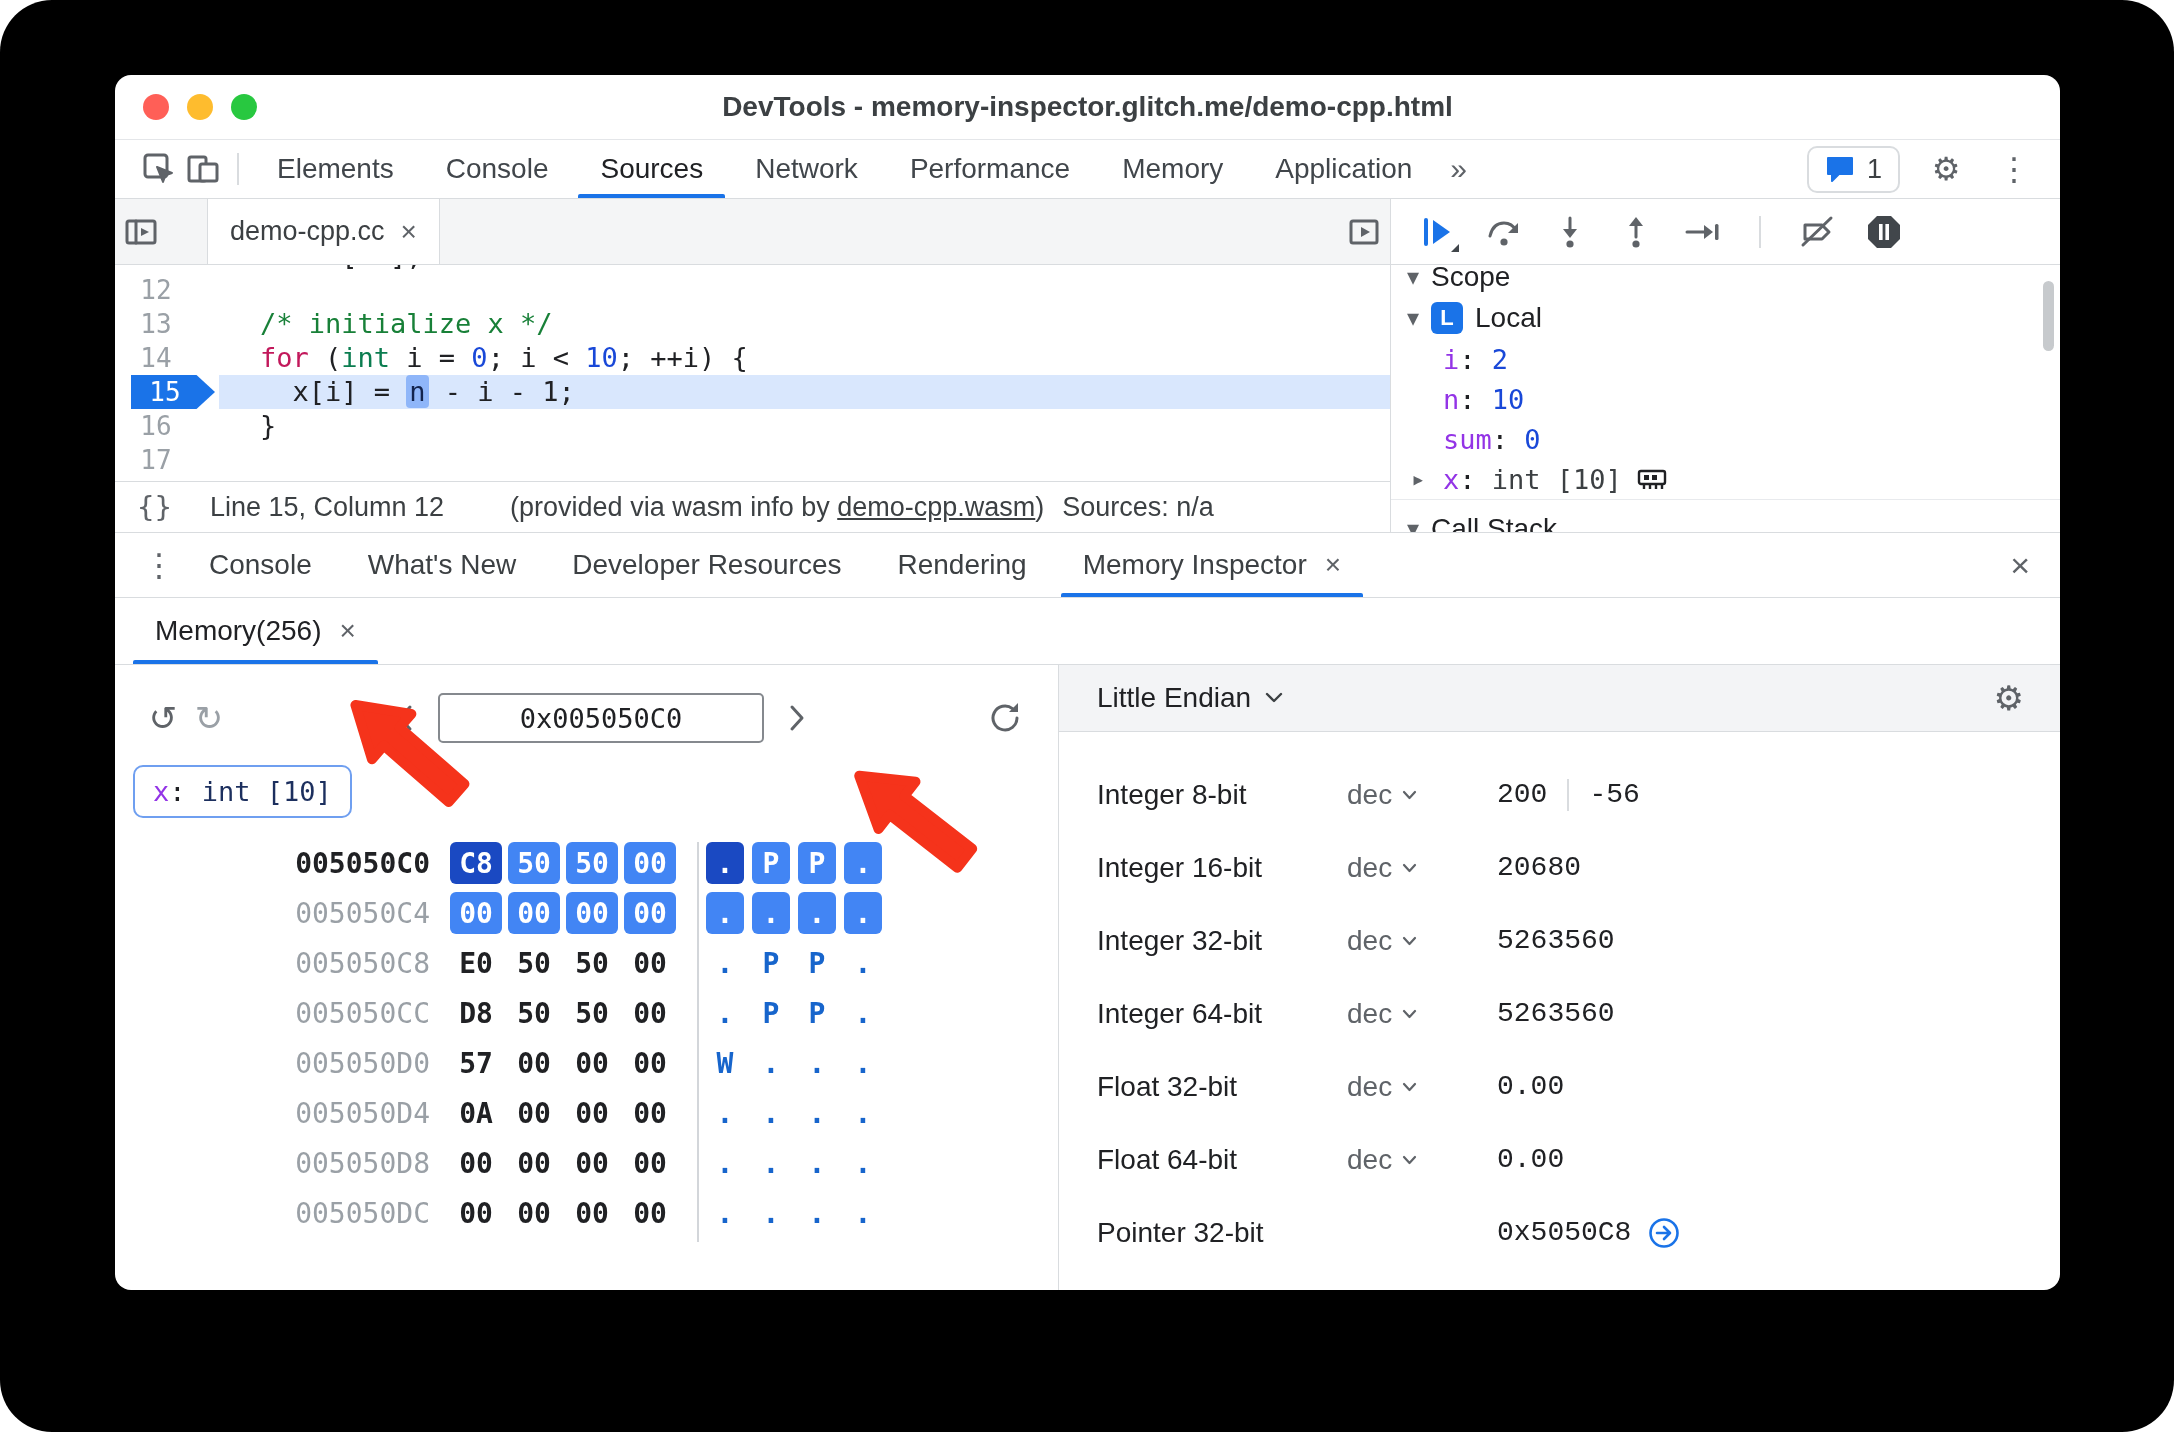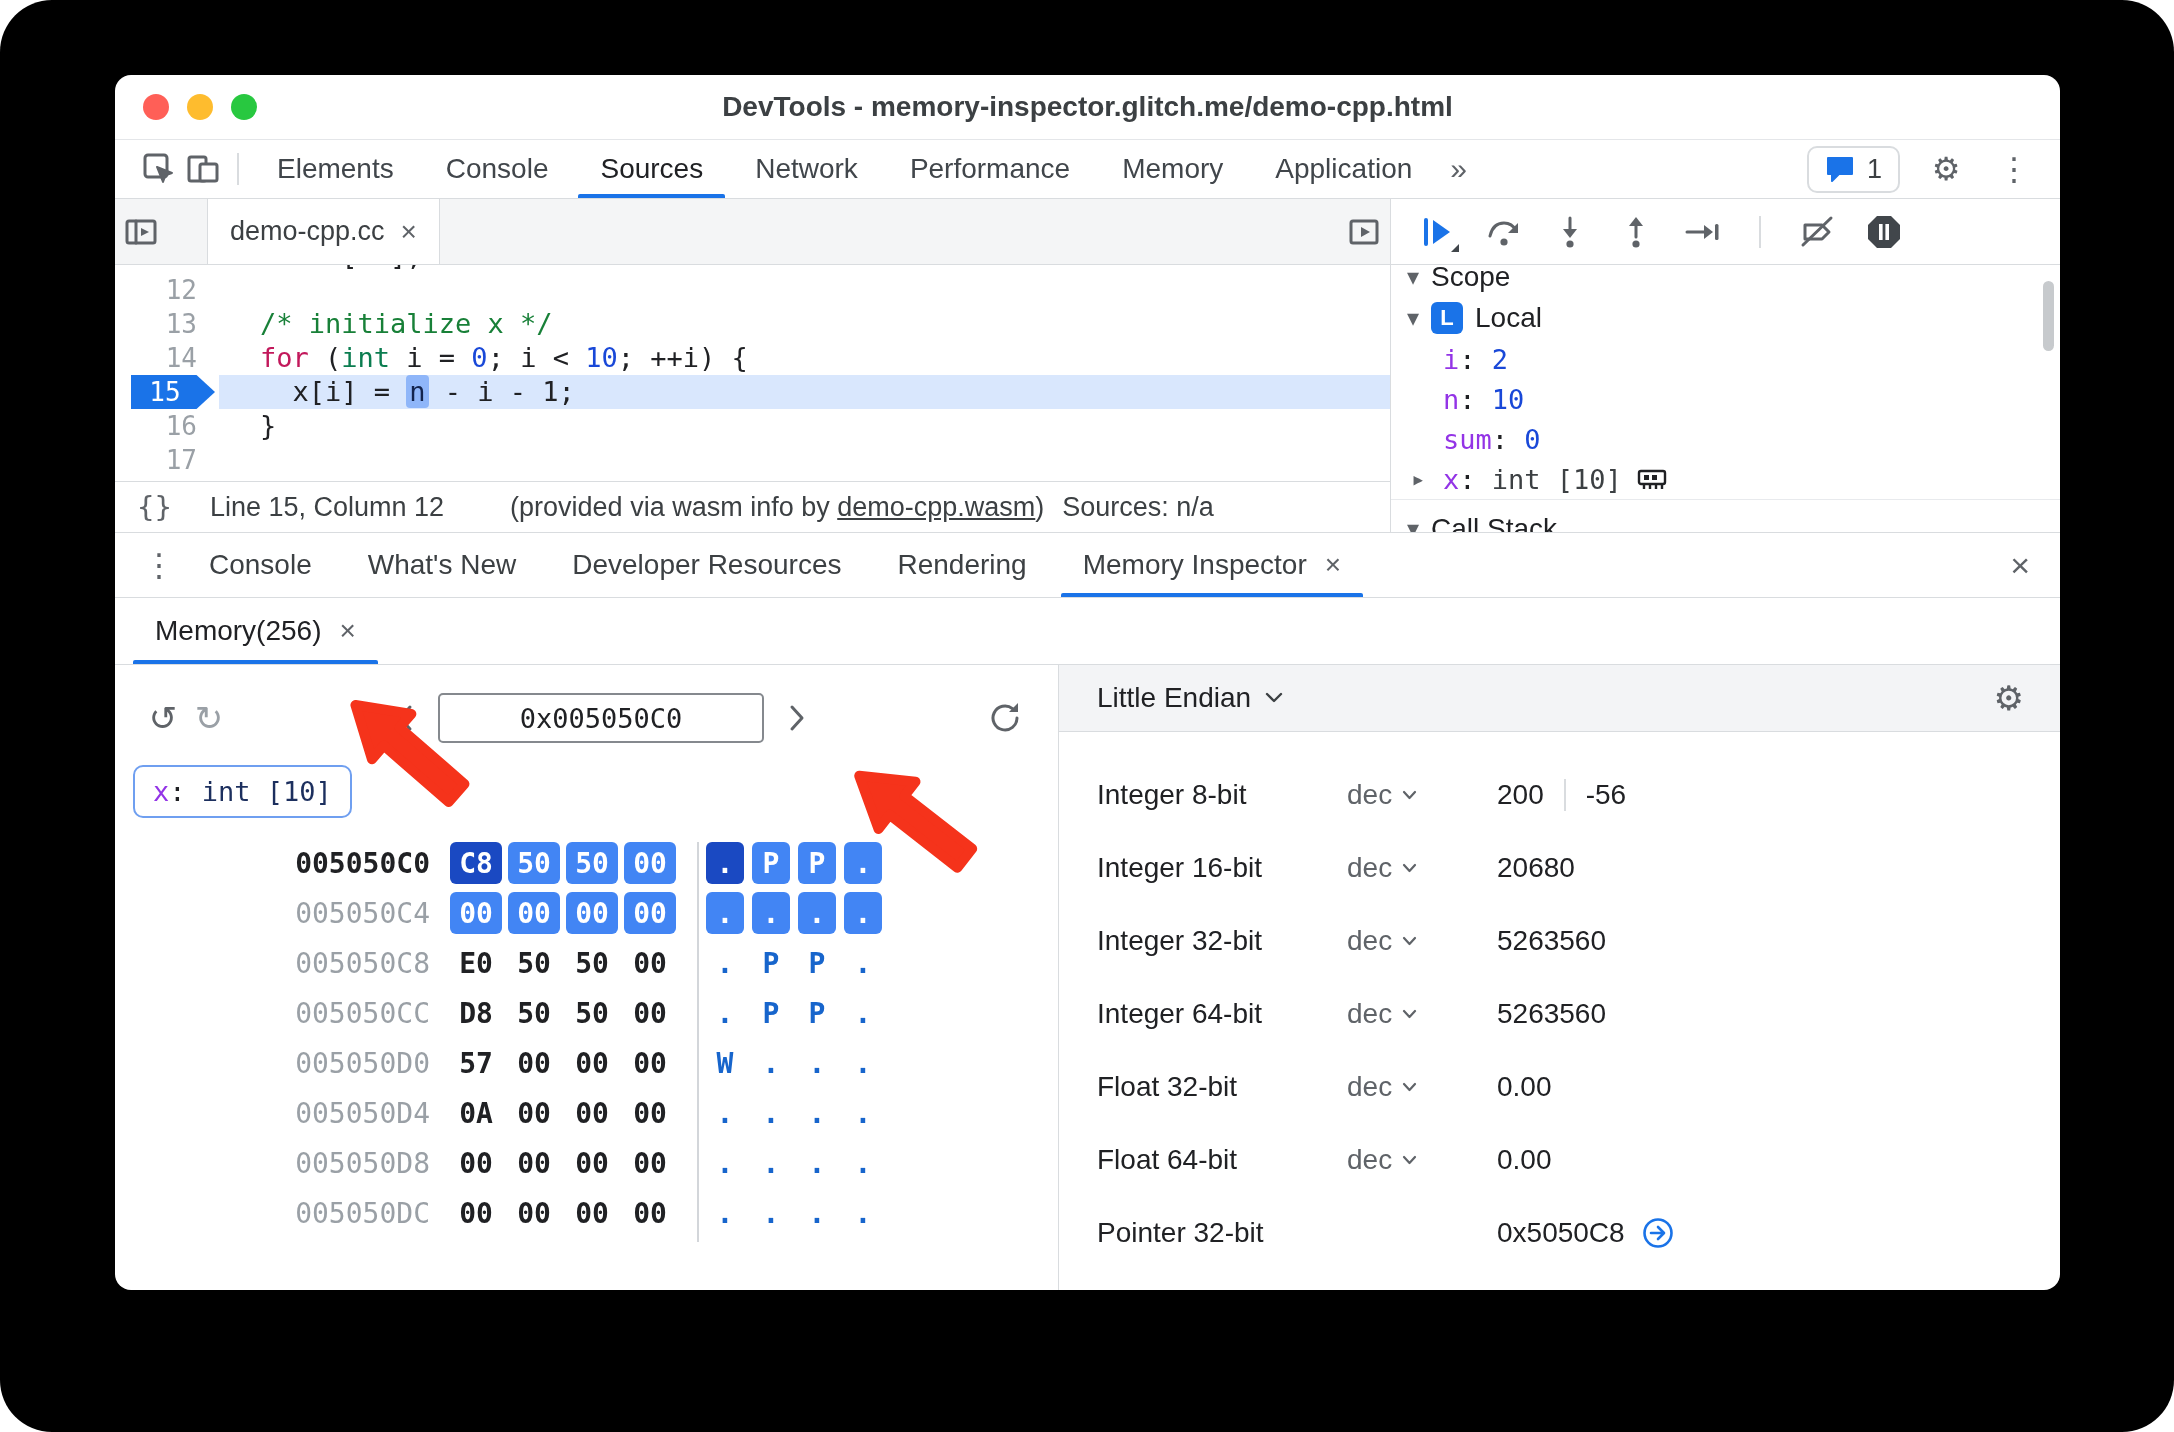--- a/index.html
+++ b/index.html
@@ -37,21 +37,21 @@
   .file-tabstrip{height:65px;flex:none;background:#f4f5f6;border-bottom:1px solid var(--border);display:flex;align-items:center;}
   .strip-ic{width:52px;height:100%;display:flex;align-items:center;justify-content:center;color:var(--muted);}
   .file-tab{height:100%;background:#fff;border-left:1px solid var(--border);border-right:1px solid var(--border);
     display:flex;align-items:center;padding:0 22px;font-size:27px;color:#3c4043;gap:16px;margin-left:40px;}
   .x-ic{font-size:28px;color:var(--muted);line-height:1;}
   .strip-spacer{flex:1;}
   
   .editor{flex:1;overflow:hidden;font-family:"DejaVu Sans Mono",monospace;font-size:27px;}
   .code-line{display:flex;height:34px;line-height:34px;}
   .code-line.clipped{margin-top:-26px;}
-  .gutter{width:104px;flex:none;color:var(--gray);font-size:26px;text-align:right;padding-right:22px;box-sizing:border-box;position:relative;}
+  .gutter{width:104px;flex:none;color:var(--gray);font-size:26px;text-align:center;padding-right:22px;box-sizing:border-box;position:relative;}
   .gutter.exec{color:#fff;}
   .gutter.exec .exec-chip{position:absolute;left:16px;top:0;width:84px;height:34px;background:var(--accent);
     clip-path:polygon(0 0,78% 0,100% 50%,78% 100%,0 100%);display:flex;align-items:center;justify-content:center;padding-right:16px;box-sizing:border-box;}
   .code-area{flex:1;white-space:pre;padding-left:41px;}
   .code-line.current .code-area{background:var(--rowBlue);}
   .tok-plain{color:#202124}
   .tok-comment{color:#188038}
   .tok-keyword{color:#c2185b}
   .tok-type{color:#0b7d50}
   .tok-num{color:#1948d8}
@@ -123,21 +123,21 @@
   .annot-arrow svg{display:block;}
   
   .mem-right{flex:1;display:flex;flex-direction:column;}
   .endian-bar{height:66px;flex:none;background:#f3f4f6;border-bottom:1px solid var(--border);display:flex;align-items:center;padding:0 36px 0 38px;position:relative;}
   .endian-btn{display:flex;align-items:center;gap:14px;font-size:28px;color:#202124;font-weight:500;}
   .endian-gear{margin-left:auto;}
   .interp-rows{padding-top:26px;}
   .interp-row{height:73px;display:flex;align-items:center;padding-left:38px;font-size:28px;}
   .vi-label{width:250px;flex:none;color:#202124;}
   .vi-fmt{width:150px;flex:none;display:flex;align-items:center;gap:10px;color:var(--muted);}
-  .vi-vals{display:flex;align-items:center;color:#202124;}
+  .vi-vals{display:flex;align-items:center;color:#202124;font-family:Liberation Mono, monospace;}
   .vi-div{width:2px;height:32px;background:var(--border);margin:0 20px;}
   .vi-jump{margin-left:16px;display:flex;align-items:center;}
   svg .st{stroke:#5f6368;stroke-width:3;fill:none;stroke-linecap:round;stroke-linejoin:round;}
 </style>
 </head>
 <body>
 
 <div class="stage">
 <div class="window">
 

